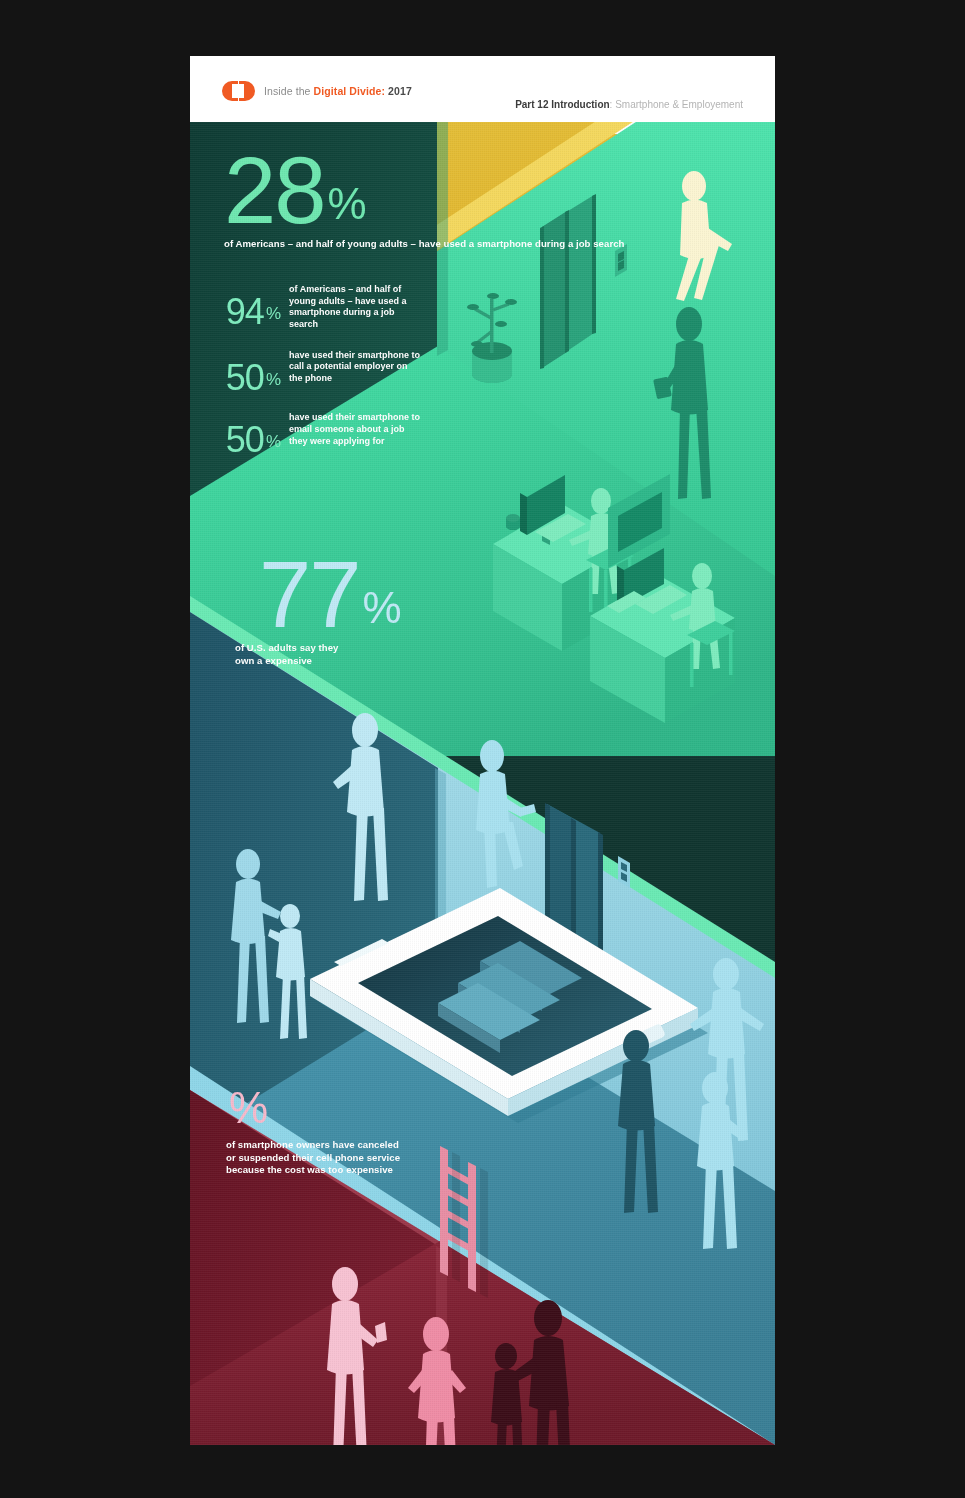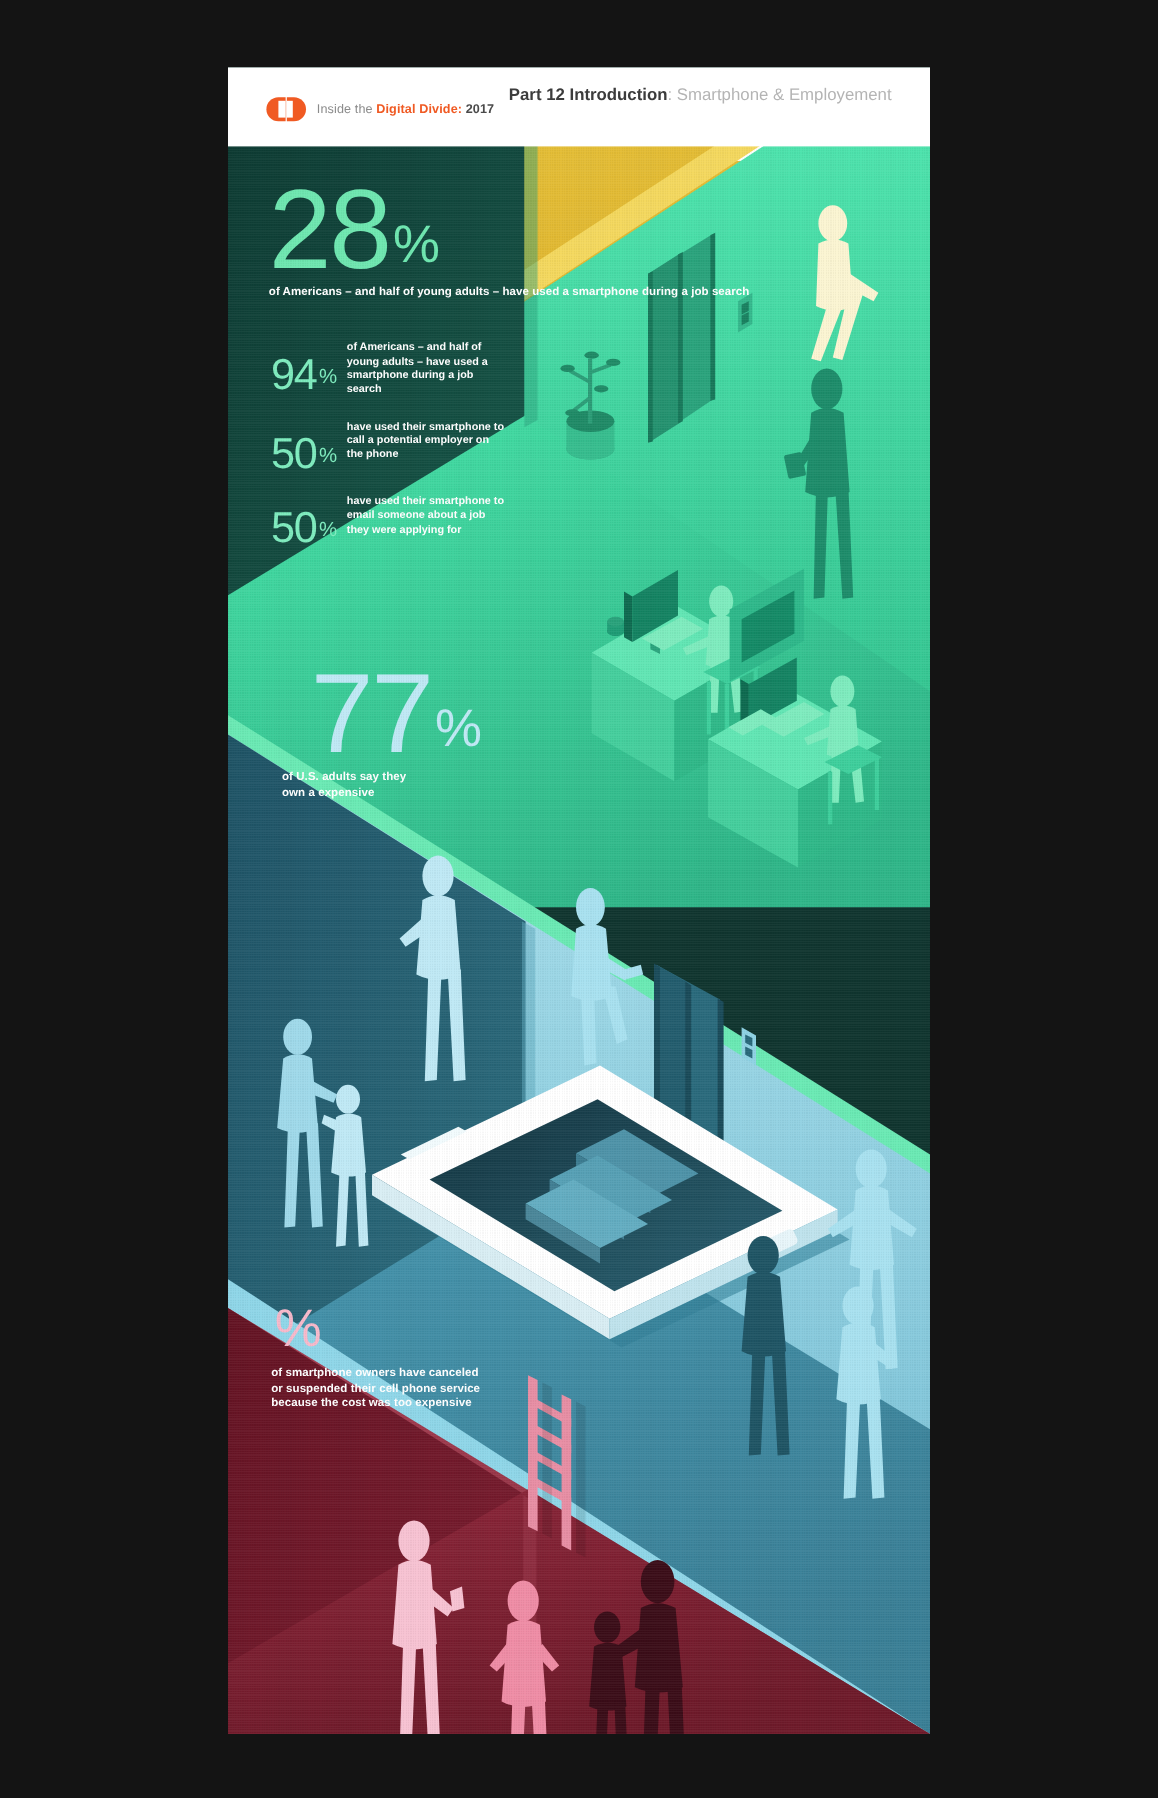--- a/index.html
+++ b/index.html
@@ -48,22 +48,22 @@
   }
   .logo .d2{ left:17px; border-radius:0 10px 10px 0; }
   .logo .d2:after{
     content:""; position:absolute; left:0; top:3px;
     width:5px; height:14px; background:#ffffff;
   }
   .hdr-txt{ font-size:10.5px; color:#8b8b8b; letter-spacing:.1px; white-space:nowrap; }
   .hdr-txt .hl{ color:#f05a23; font-weight:bold; }
   .hdr-txt .yr{ color:#4a4a4a; font-weight:bold;text-align:center; }
   .hdr-right{
-    position:absolute; right:32px; top:14px;
-    font-size:14px; color:#b4b4b4; white-space:nowrap;
+    position:absolute; right:32px; top:43px;
+    font-size:10px; color:#b4b4b4; white-space:nowrap;
   }
   .hdr-right .strong{ color:#3c3c3c; font-weight:bold; }
 
   
   #art{ position:absolute; left:0; top:0; width:585px; height:1389px; }
 
   
   .block{ position:absolute; z-index:40; }
 
   .bignum{

